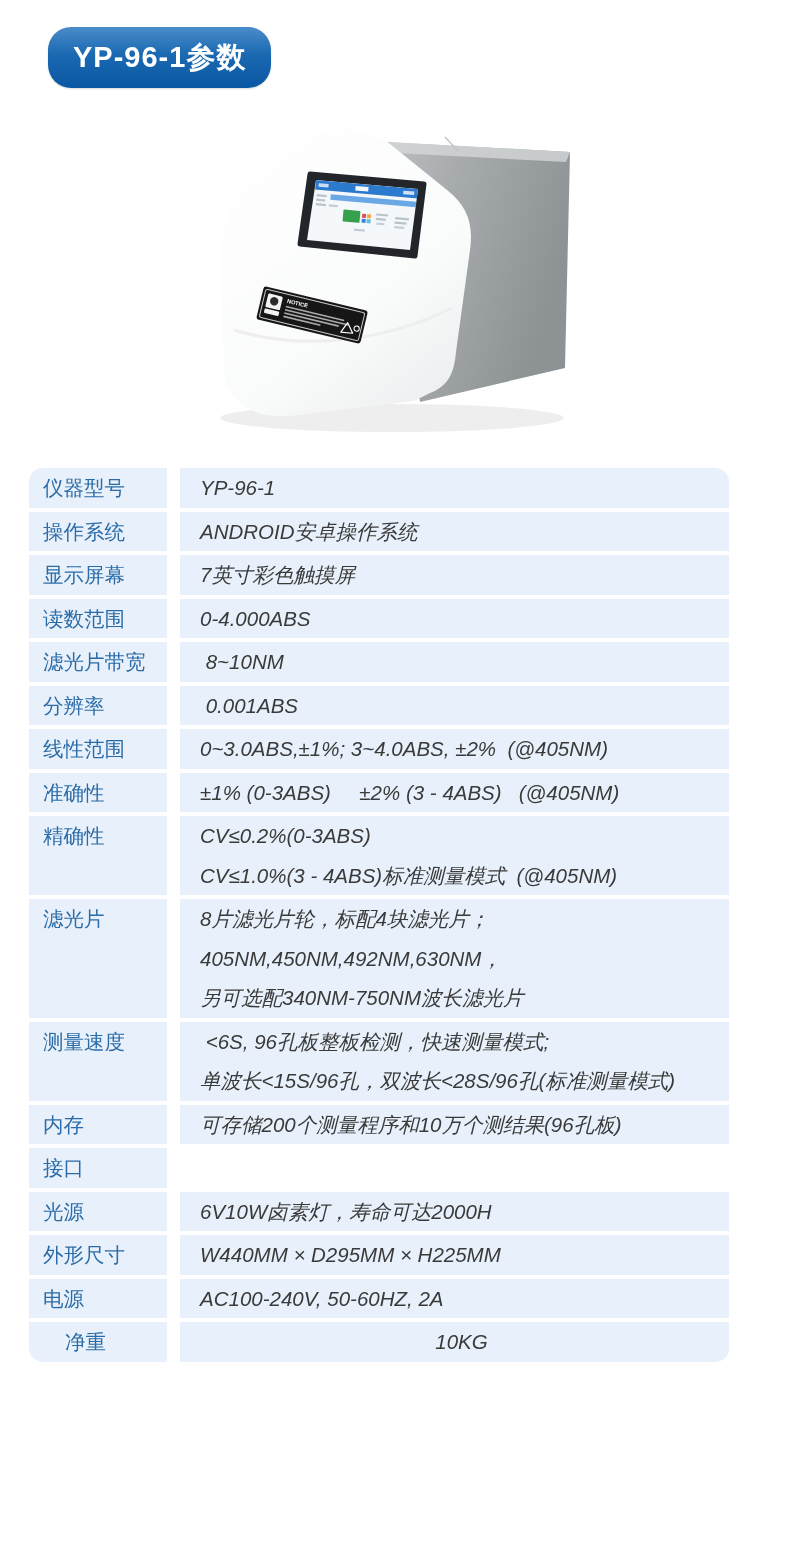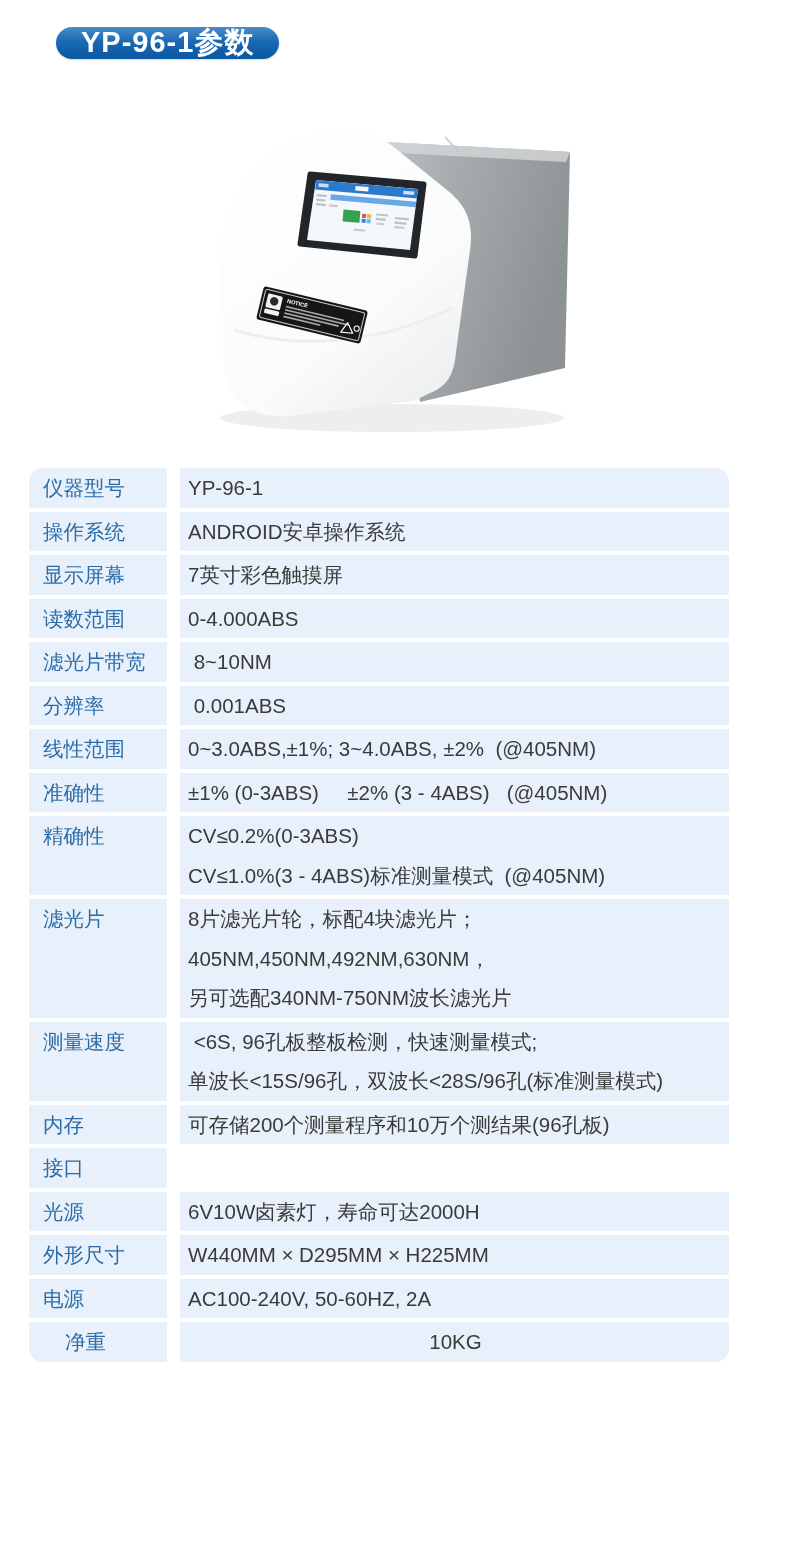--- a/index.html
+++ b/index.html
@@ -5,22 +5,22 @@
   html,body{margin:0;padding:0;background:#ffffff;}
   .page{
     position:relative;
     width:790px;height:1551px;
     background:#ffffff;
     font-family:"Liberation Sans","DejaVu Sans",sans-serif;
     overflow:hidden;
   }
   
   .badge{
-    position:absolute;left:56px;top:27px;
-    height:32px;padding:0 25px;
+    position:absolute;left:48px;top:27px;
+    height:61px;padding:0 25px;
     border-radius:23px;
     background:linear-gradient(180deg,#4a8cca 0%,#1a69b1 45%,#0a57a3 100%);
     color:#ffffff;font-size:29px;font-weight:700;
     display:flex;align-items:center;letter-spacing:1px;
     box-shadow:0 1px 2px rgba(0,0,0,0.15);
   }
   
   .figure{
     position:absolute;left:182px;top:100px;width:440px;height:360px;
   }
@@ -34,23 +34,24 @@
   .cell-label{
     width:138px;flex:0 0 138px;
     padding-left:14px;
     color:var(--label-color,#2b6ca8);
     font-size:20.5px;line-height:39.5px;
     white-space:nowrap;
   }
   .col-gap{width:13px;flex:0 0 13px;background:#ffffff;}
   .cell-value{
     flex:1;
-    padding-left:8px;padding-right:6px;
+    padding-left:20px;padding-right:6px;
     color:var(--value-color,#3a3a3a);
     font-size:20.5px;
+    font-style:italic;
   }
   .cell-value .line{line-height:39.5px;white-space:pre-wrap;}
   .spec-row:first-child .cell-label{border-top-left-radius:14px;}
   .spec-row:first-child .cell-value{border-top-right-radius:14px;}
   .spec-row:last-child .cell-label{border-bottom-left-radius:14px;padding-left:36px;}
   .spec-row:last-child .cell-value{border-bottom-right-radius:14px;text-align:center;}
 </style>
 </head>
 <body>
 

